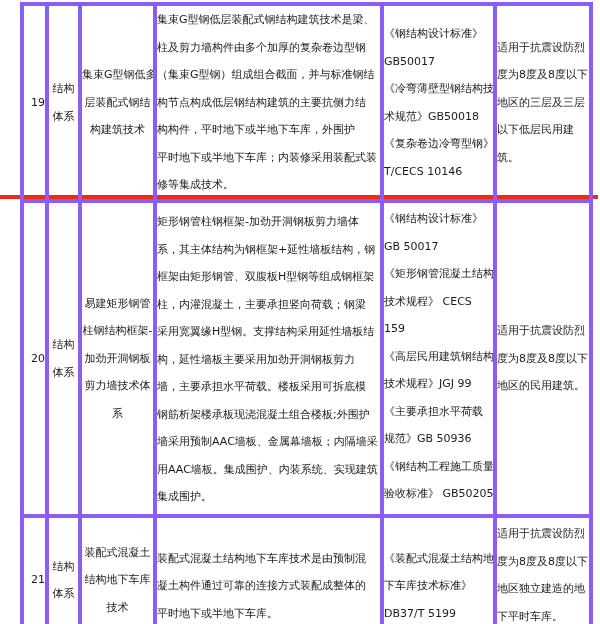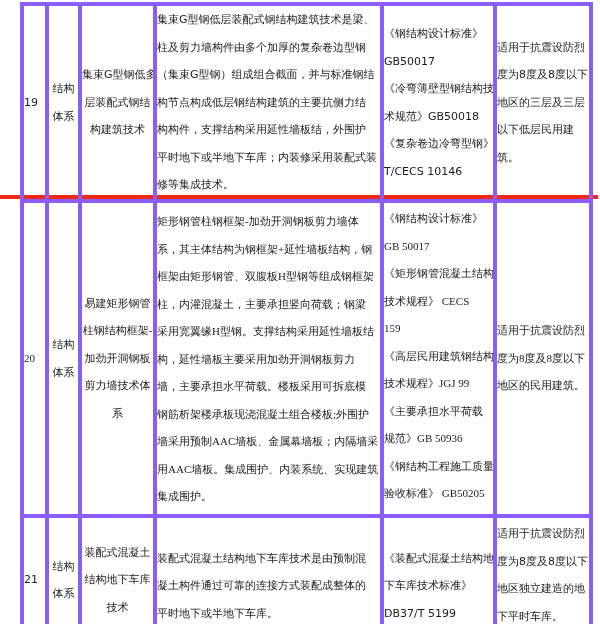--- a/index.html
+++ b/index.html
@@ -25,28 +25,28 @@
     }
     .tbl td {
       border: 4px solid #8b5cf6;
       padding: 0;
       vertical-align: middle;
       font-size: 11px;
       line-height: 27.5px;
       word-break: break-all;
       overflow: hidden;
     }
-    .c-num { text-align: left; }
+    .c-num { text-align: right; }
     .c-cat { text-align: center; padding: 0 2px; line-height: 28px; }
     .c-name { text-align: center; padding: 0 1px; line-height: 28px; }
     .c-desc { text-align: left; padding: 0 1px 0 2px; vertical-align: top; }
     .c-std { text-align: left; padding: 0 1px 0 2px; vertical-align: top; }
     .c-scope { text-align: left; padding: 0 1px 0 2px; }
     .row19 td { height: 193px; }
-    .row20 td { height: 309px; font-family: Liberation Serif, serif; }
+    .row20 td { height: 309px; }
     .row21 td { height: 112px; }
     .row19 .c-desc { padding-top: 0px; }
     .row20 .c-desc { padding-top: 2px; }
     .row21 .c-desc, .row21 .c-std { padding-top: 12px; }
     .row19 .c-std { vertical-align: middle; }
     .row20 .c-std { vertical-align: top; padding-top: 2px; }
     .row21 .c-scope { vertical-align: top; padding-top: 2px; }
     .line { display: block; white-space: nowrap; }
     .red-line {
       position: absolute;
@@ -81,21 +81,21 @@
       <td class="c-name">
         <span class="line">集束G型钢低多</span>
         <span class="line">层装配式钢结</span>
         <span class="line">构建筑技术</span>
       </td>
       <td class="c-desc">
         <span class="line">集束G型钢低层装配式钢结构建筑技术是梁、</span>
         <span class="line">柱及剪力墙构件由多个加厚的复杂卷边型钢</span>
         <span class="line">（集束G型钢）组成组合截面，并与标准钢结</span>
         <span class="line">构节点构成低层钢结构建筑的主要抗侧力结</span>
-        <span class="line">构构件，支撑结构采用延性墙板结，外围护</span>
+        <span class="line">构构件，平时地下或半地下车库，外围护</span>
         <span class="line">平时地下或半地下车库；内装修采用装配式装</span>
         <span class="line">修等集成技术。</span>
       </td>
       <td class="c-std">
         <span class="line">《钢结构设计标准》</span>
         <span class="line">GB50017</span>
         <span class="line">《冷弯薄壁型钢结构技</span>
         <span class="line">术规范》GB50018</span>
         <span class="line">《复杂卷边冷弯型钢》</span>
         <span class="line">T/CECS 10146</span>

